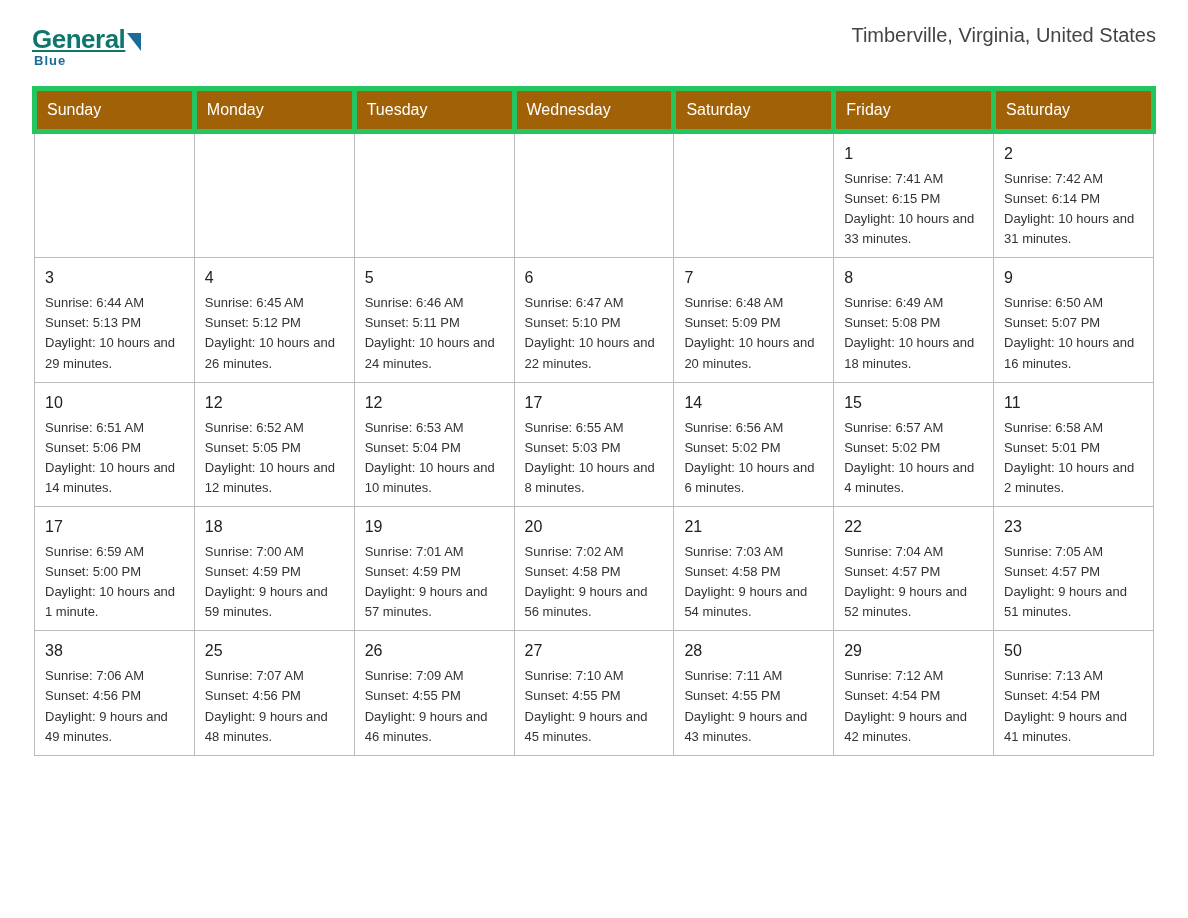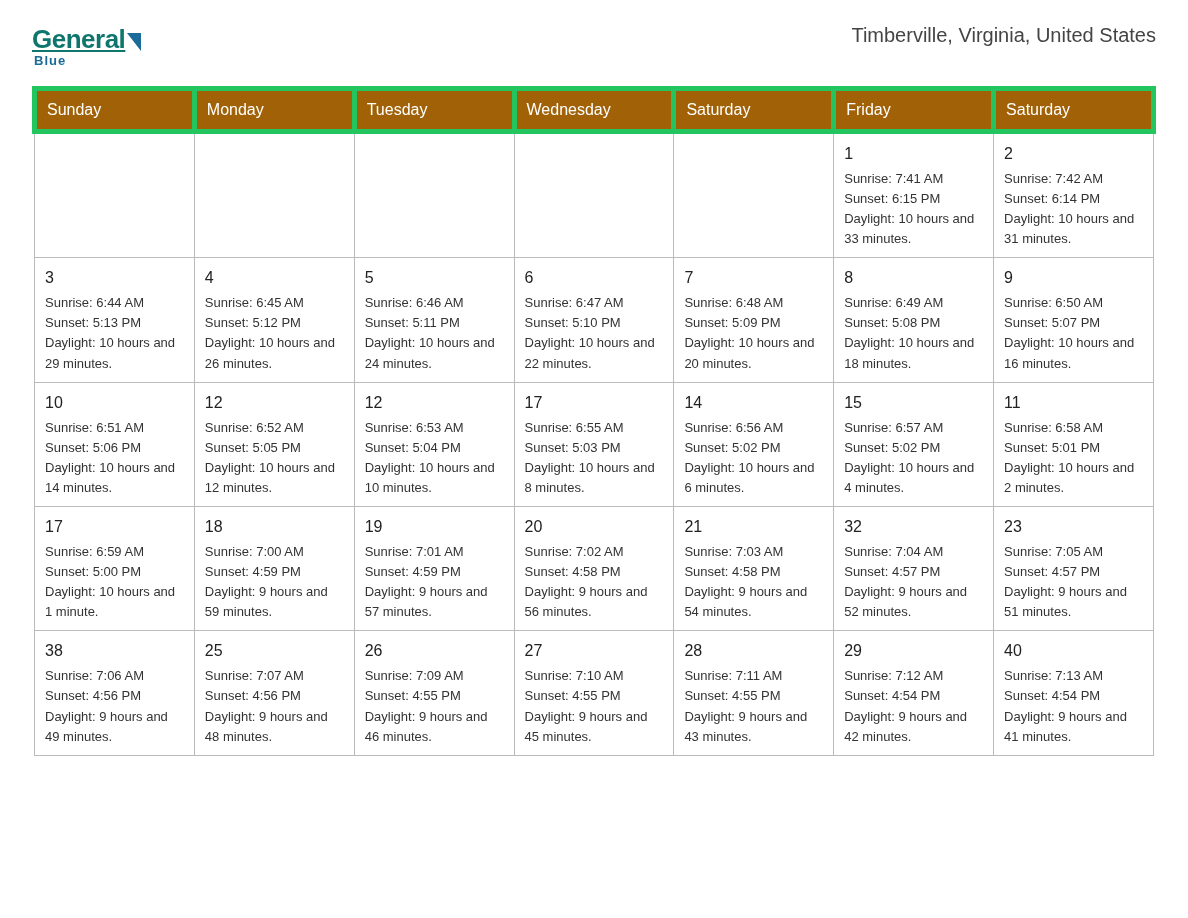--- a/index.html
+++ b/index.html
@@ -163,26 +163,26 @@
         <td><span class="day-number">14</span><span class="day-info">Sunrise: 6:56 AM<br>Sunset: 5:02 PM<br>Daylight: 10 hours and 6 minutes.</span></td>
         <td><span class="day-number">15</span><span class="day-info">Sunrise: 6:57 AM<br>Sunset: 5:02 PM<br>Daylight: 10 hours and 4 minutes.</span></td>
         <td><span class="day-number">11</span><span class="day-info">Sunrise: 6:58 AM<br>Sunset: 5:01 PM<br>Daylight: 10 hours and 2 minutes.</span></td>
       </tr>
       <tr>
         <td><span class="day-number">17</span><span class="day-info">Sunrise: 6:59 AM<br>Sunset: 5:00 PM<br>Daylight: 10 hours and 1 minute.</span></td>
         <td><span class="day-number">18</span><span class="day-info">Sunrise: 7:00 AM<br>Sunset: 4:59 PM<br>Daylight: 9 hours and 59 minutes.</span></td>
         <td><span class="day-number">19</span><span class="day-info">Sunrise: 7:01 AM<br>Sunset: 4:59 PM<br>Daylight: 9 hours and 57 minutes.</span></td>
         <td><span class="day-number">20</span><span class="day-info">Sunrise: 7:02 AM<br>Sunset: 4:58 PM<br>Daylight: 9 hours and 56 minutes.</span></td>
         <td><span class="day-number">21</span><span class="day-info">Sunrise: 7:03 AM<br>Sunset: 4:58 PM<br>Daylight: 9 hours and 54 minutes.</span></td>
-        <td><span class="day-number">32</span><span class="day-info">Sunrise: 7:04 AM<br>Sunset: 4:57 PM<br>Daylight: 9 hours and 52 minutes.</span></td>
+        <td><span class="day-number">22</span><span class="day-info">Sunrise: 7:04 AM<br>Sunset: 4:57 PM<br>Daylight: 9 hours and 52 minutes.</span></td>
         <td><span class="day-number">23</span><span class="day-info">Sunrise: 7:05 AM<br>Sunset: 4:57 PM<br>Daylight: 9 hours and 51 minutes.</span></td>
       </tr>
       <tr>
         <td><span class="day-number">38</span><span class="day-info">Sunrise: 7:06 AM<br>Sunset: 4:56 PM<br>Daylight: 9 hours and 49 minutes.</span></td>
         <td><span class="day-number">25</span><span class="day-info">Sunrise: 7:07 AM<br>Sunset: 4:56 PM<br>Daylight: 9 hours and 48 minutes.</span></td>
         <td><span class="day-number">26</span><span class="day-info">Sunrise: 7:09 AM<br>Sunset: 4:55 PM<br>Daylight: 9 hours and 46 minutes.</span></td>
         <td><span class="day-number">27</span><span class="day-info">Sunrise: 7:10 AM<br>Sunset: 4:55 PM<br>Daylight: 9 hours and 45 minutes.</span></td>
         <td><span class="day-number">28</span><span class="day-info">Sunrise: 7:11 AM<br>Sunset: 4:55 PM<br>Daylight: 9 hours and 43 minutes.</span></td>
         <td><span class="day-number">29</span><span class="day-info">Sunrise: 7:12 AM<br>Sunset: 4:54 PM<br>Daylight: 9 hours and 42 minutes.</span></td>
-        <td><span class="day-number">40</span><span class="day-info">Sunrise: 7:13 AM<br>Sunset: 4:54 PM<br>Daylight: 9 hours and 41 minutes.</span></td>
+        <td><span class="day-number">50</span><span class="day-info">Sunrise: 7:13 AM<br>Sunset: 4:54 PM<br>Daylight: 9 hours and 41 minutes.</span></td>
       </tr>
     </tbody>
 </table>
 
 </body></html>

